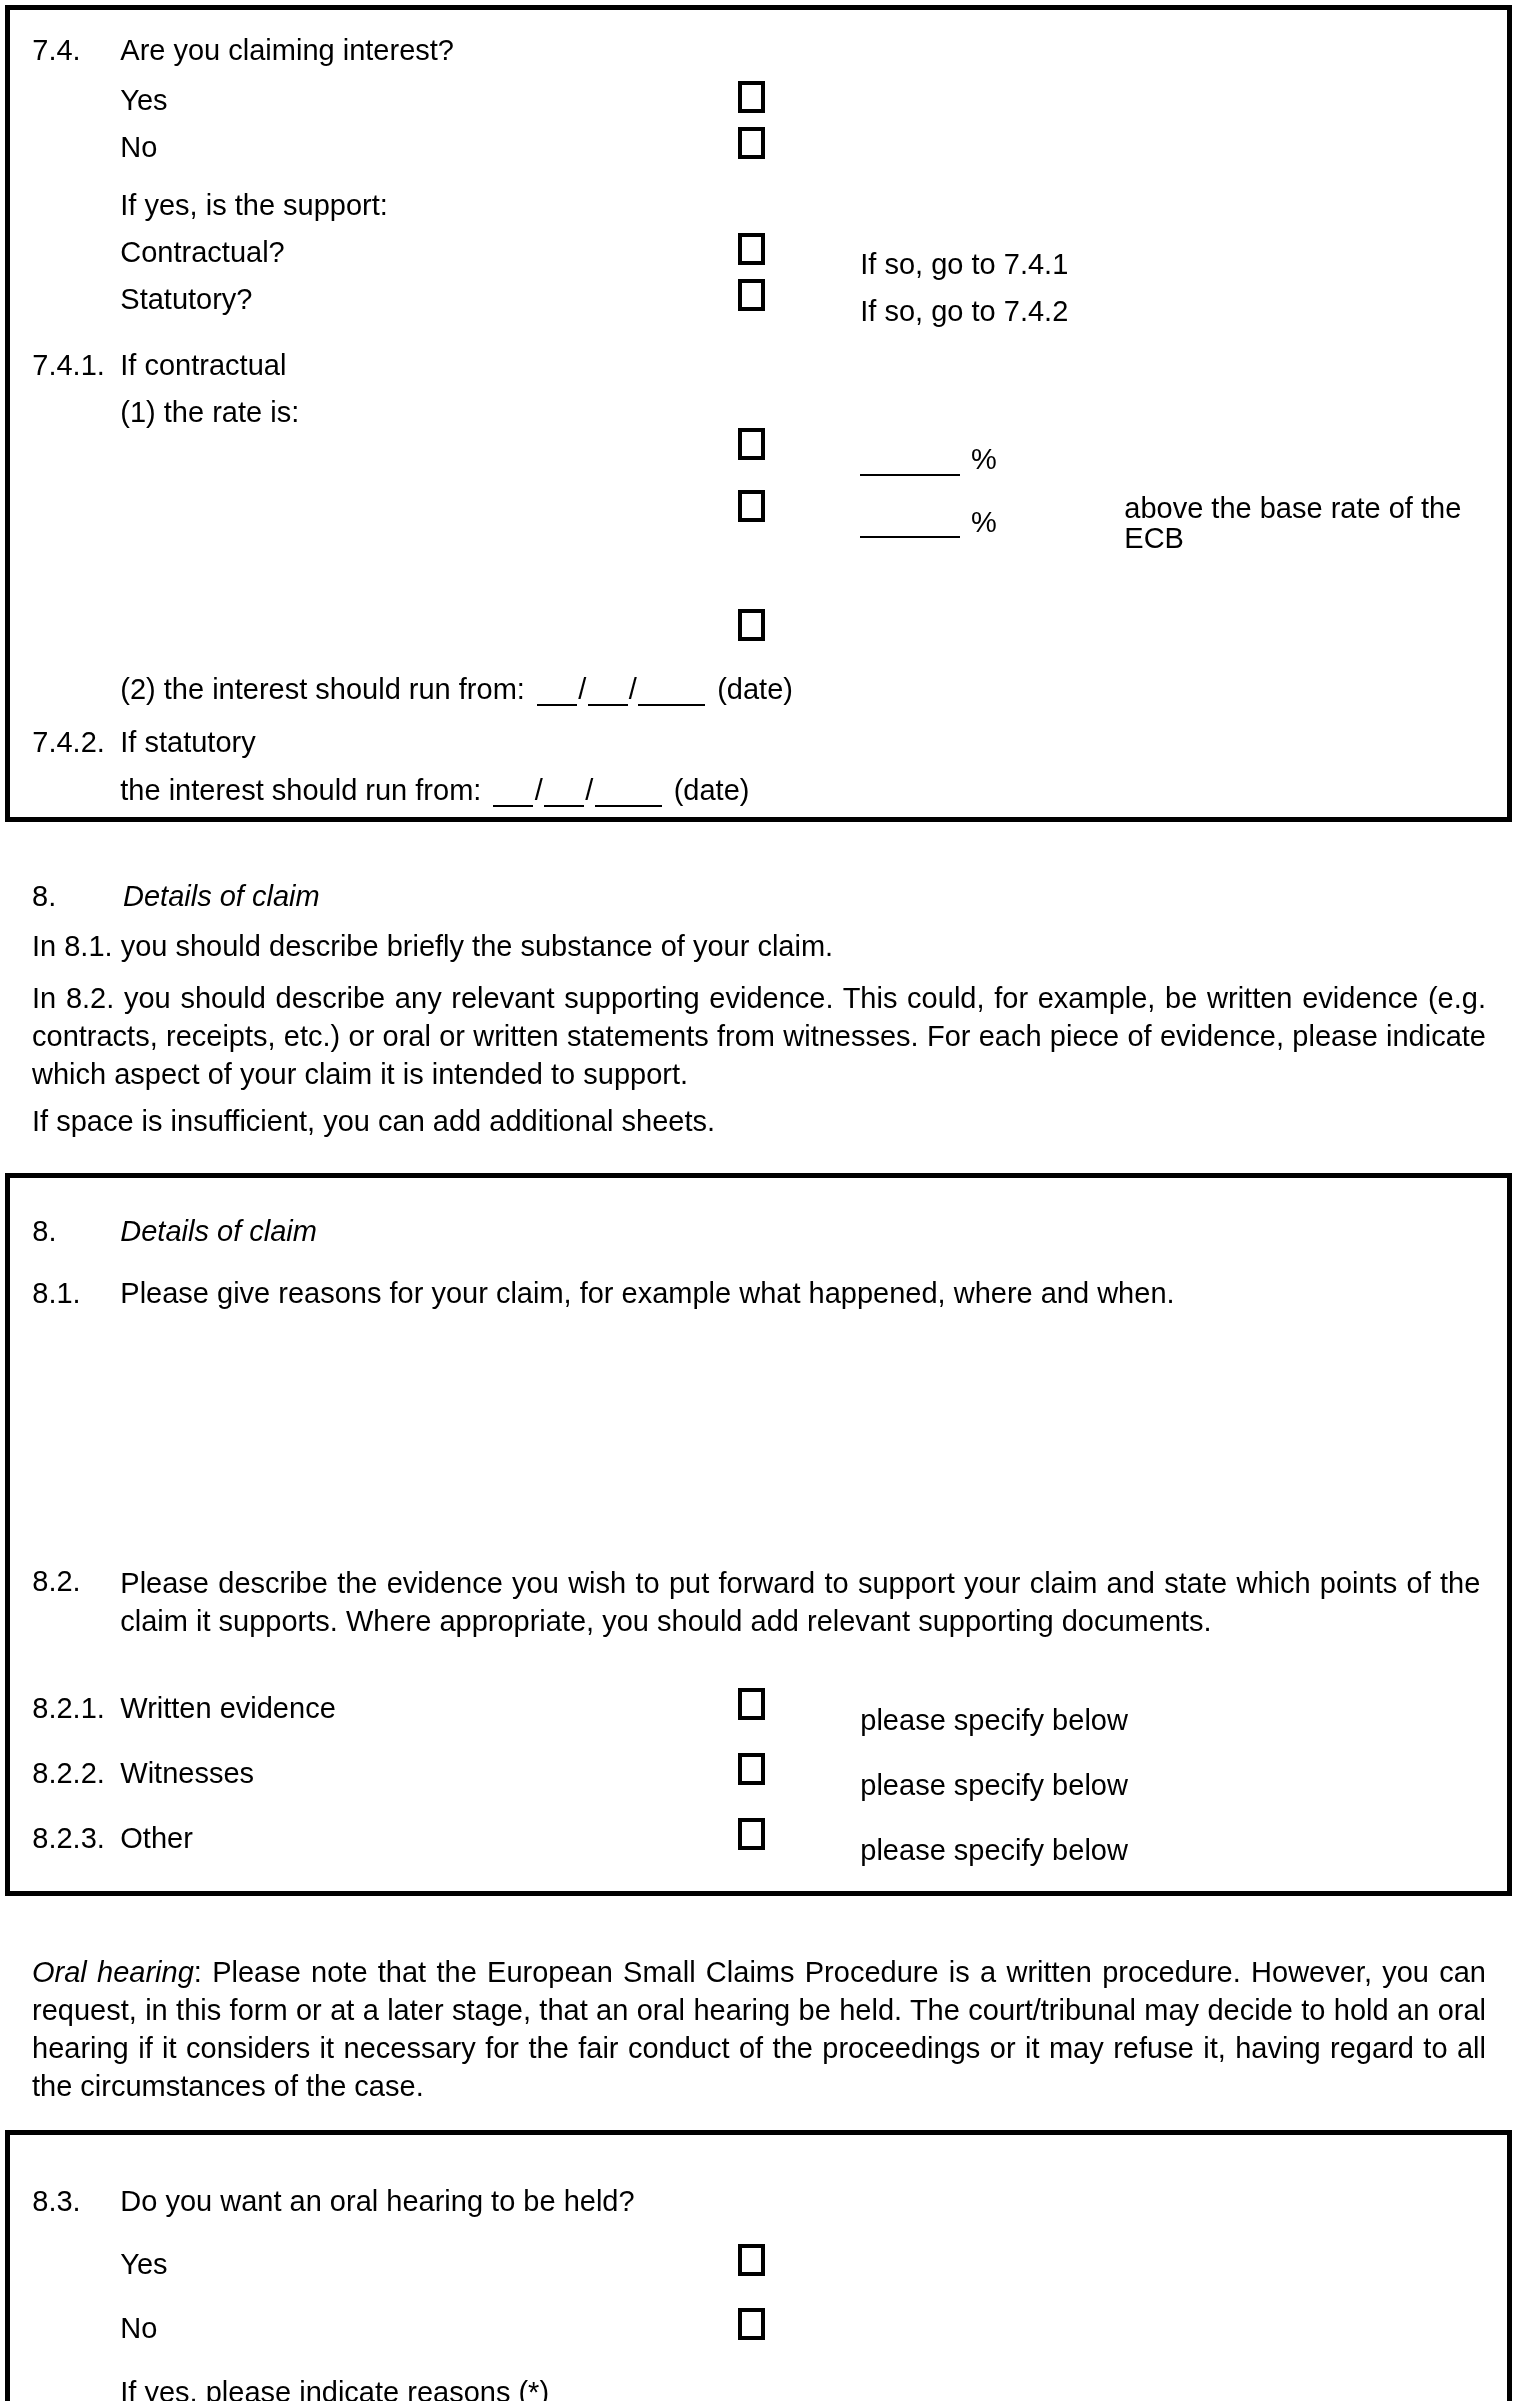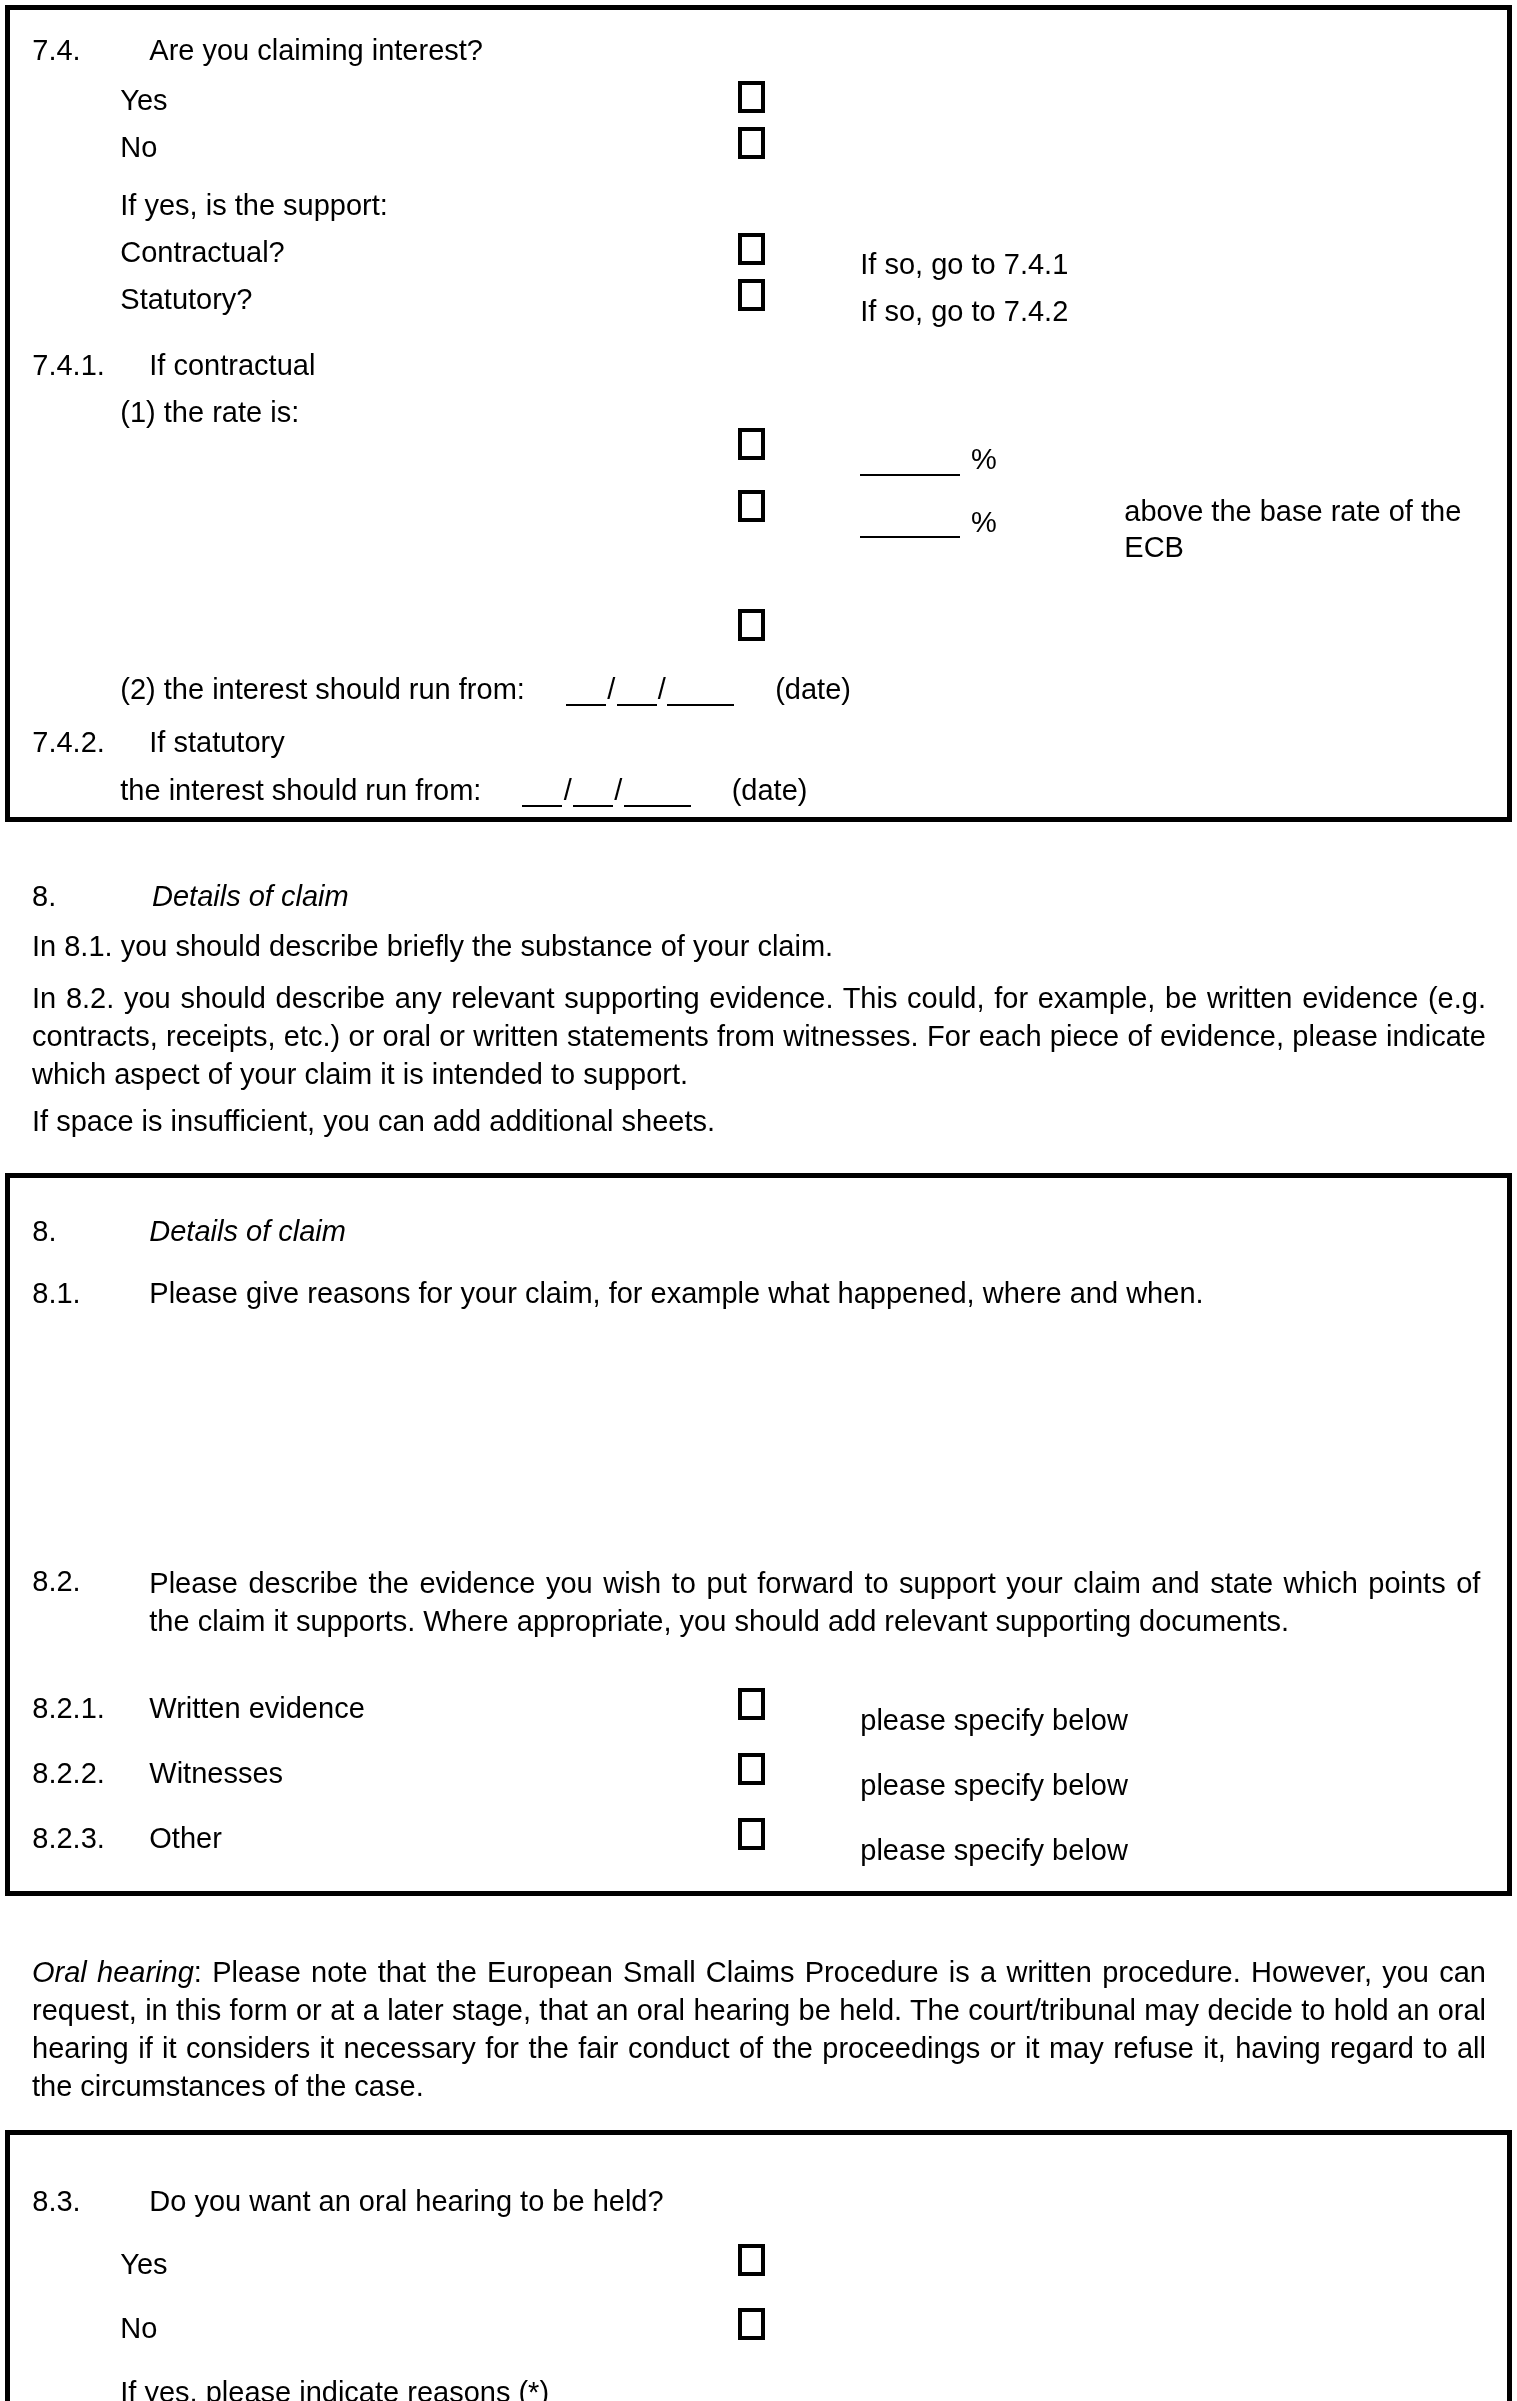--- a/index.html
+++ b/index.html
@@ -13,21 +13,21 @@
     font-family:"Liberation Sans","DejaVu Sans",sans-serif;
     font-size:29px;
     line-height:1.22;
     overflow:hidden;
   }
   .box { border:5.3px solid #000; margin:0 4.7px 0 5.3px; background:#fff; }
   .box-74 { padding:23px 22px 8px 22px; }
   .box-8  { margin-top:33px; padding:36px 27px 29px 22px; }
   .box-83 { padding:29px 22px 2.7px 22px; }
 
-  .row { position:relative; display:flex; align-items:flex-start;gap:29px; }
+  .row { position:relative; display:flex; align-items:flex-start; }
   .num { flex:0 0 88px; }
   .lbl { flex:1 1 auto; }
   .ind { margin-left:88px; }
 
   .h62 { min-height:41px; }
   .h70 { min-height:47px; }
   .h160 { min-height:107px; }
 
   .mb8{margin-bottom:5.3px;} .mb12{margin-bottom:0;} .mb14{margin-bottom:9.3px;}
   .mb18{margin-bottom:12px;} .mb20{margin-bottom:13.3px;} .mb22{margin-bottom:14.7px;}
@@ -37,21 +37,21 @@
 
   .cba { position:absolute; left:706px; top:-2.7px; }
   .cb  { display:inline-block; width:27px; height:32px; border:4.7px solid #000; background:#fff; }
   .note { position:absolute; left:828px; top:12px; white-space:nowrap; }
 
   .blank { display:inline-block; height:0; border-bottom:2.7px solid #000; vertical-align:-6.7px; }
   .w150 { width:100px; }
   .w60 { width:40px; } .w100 { width:67px; }
   .w805 { width:537px; margin-left:8px; }
   .pct { margin-left:10.7px; }
-  .ecb { position:absolute; left:1092px; top:0; width:393px; line-height:36px; }
+  .ecb { position:absolute; left:1092px; top:0; width:393px; line-height:30px; }
 
   .dategroup { margin-left:12px; white-space:nowrap; }
   .slash { display:inline-block; margin:0 1.3px; }
   .datelabel { margin-left:12px; white-space:nowrap; }
 
   .intro { margin:57px 31px 0 32px; }
   .oralnote { margin:57px 31px 25px 32px; }
   .para { text-align:justify; line-height:38px; }
   .it { font-style:italic; }
   .spacer378 { height:252px; }

